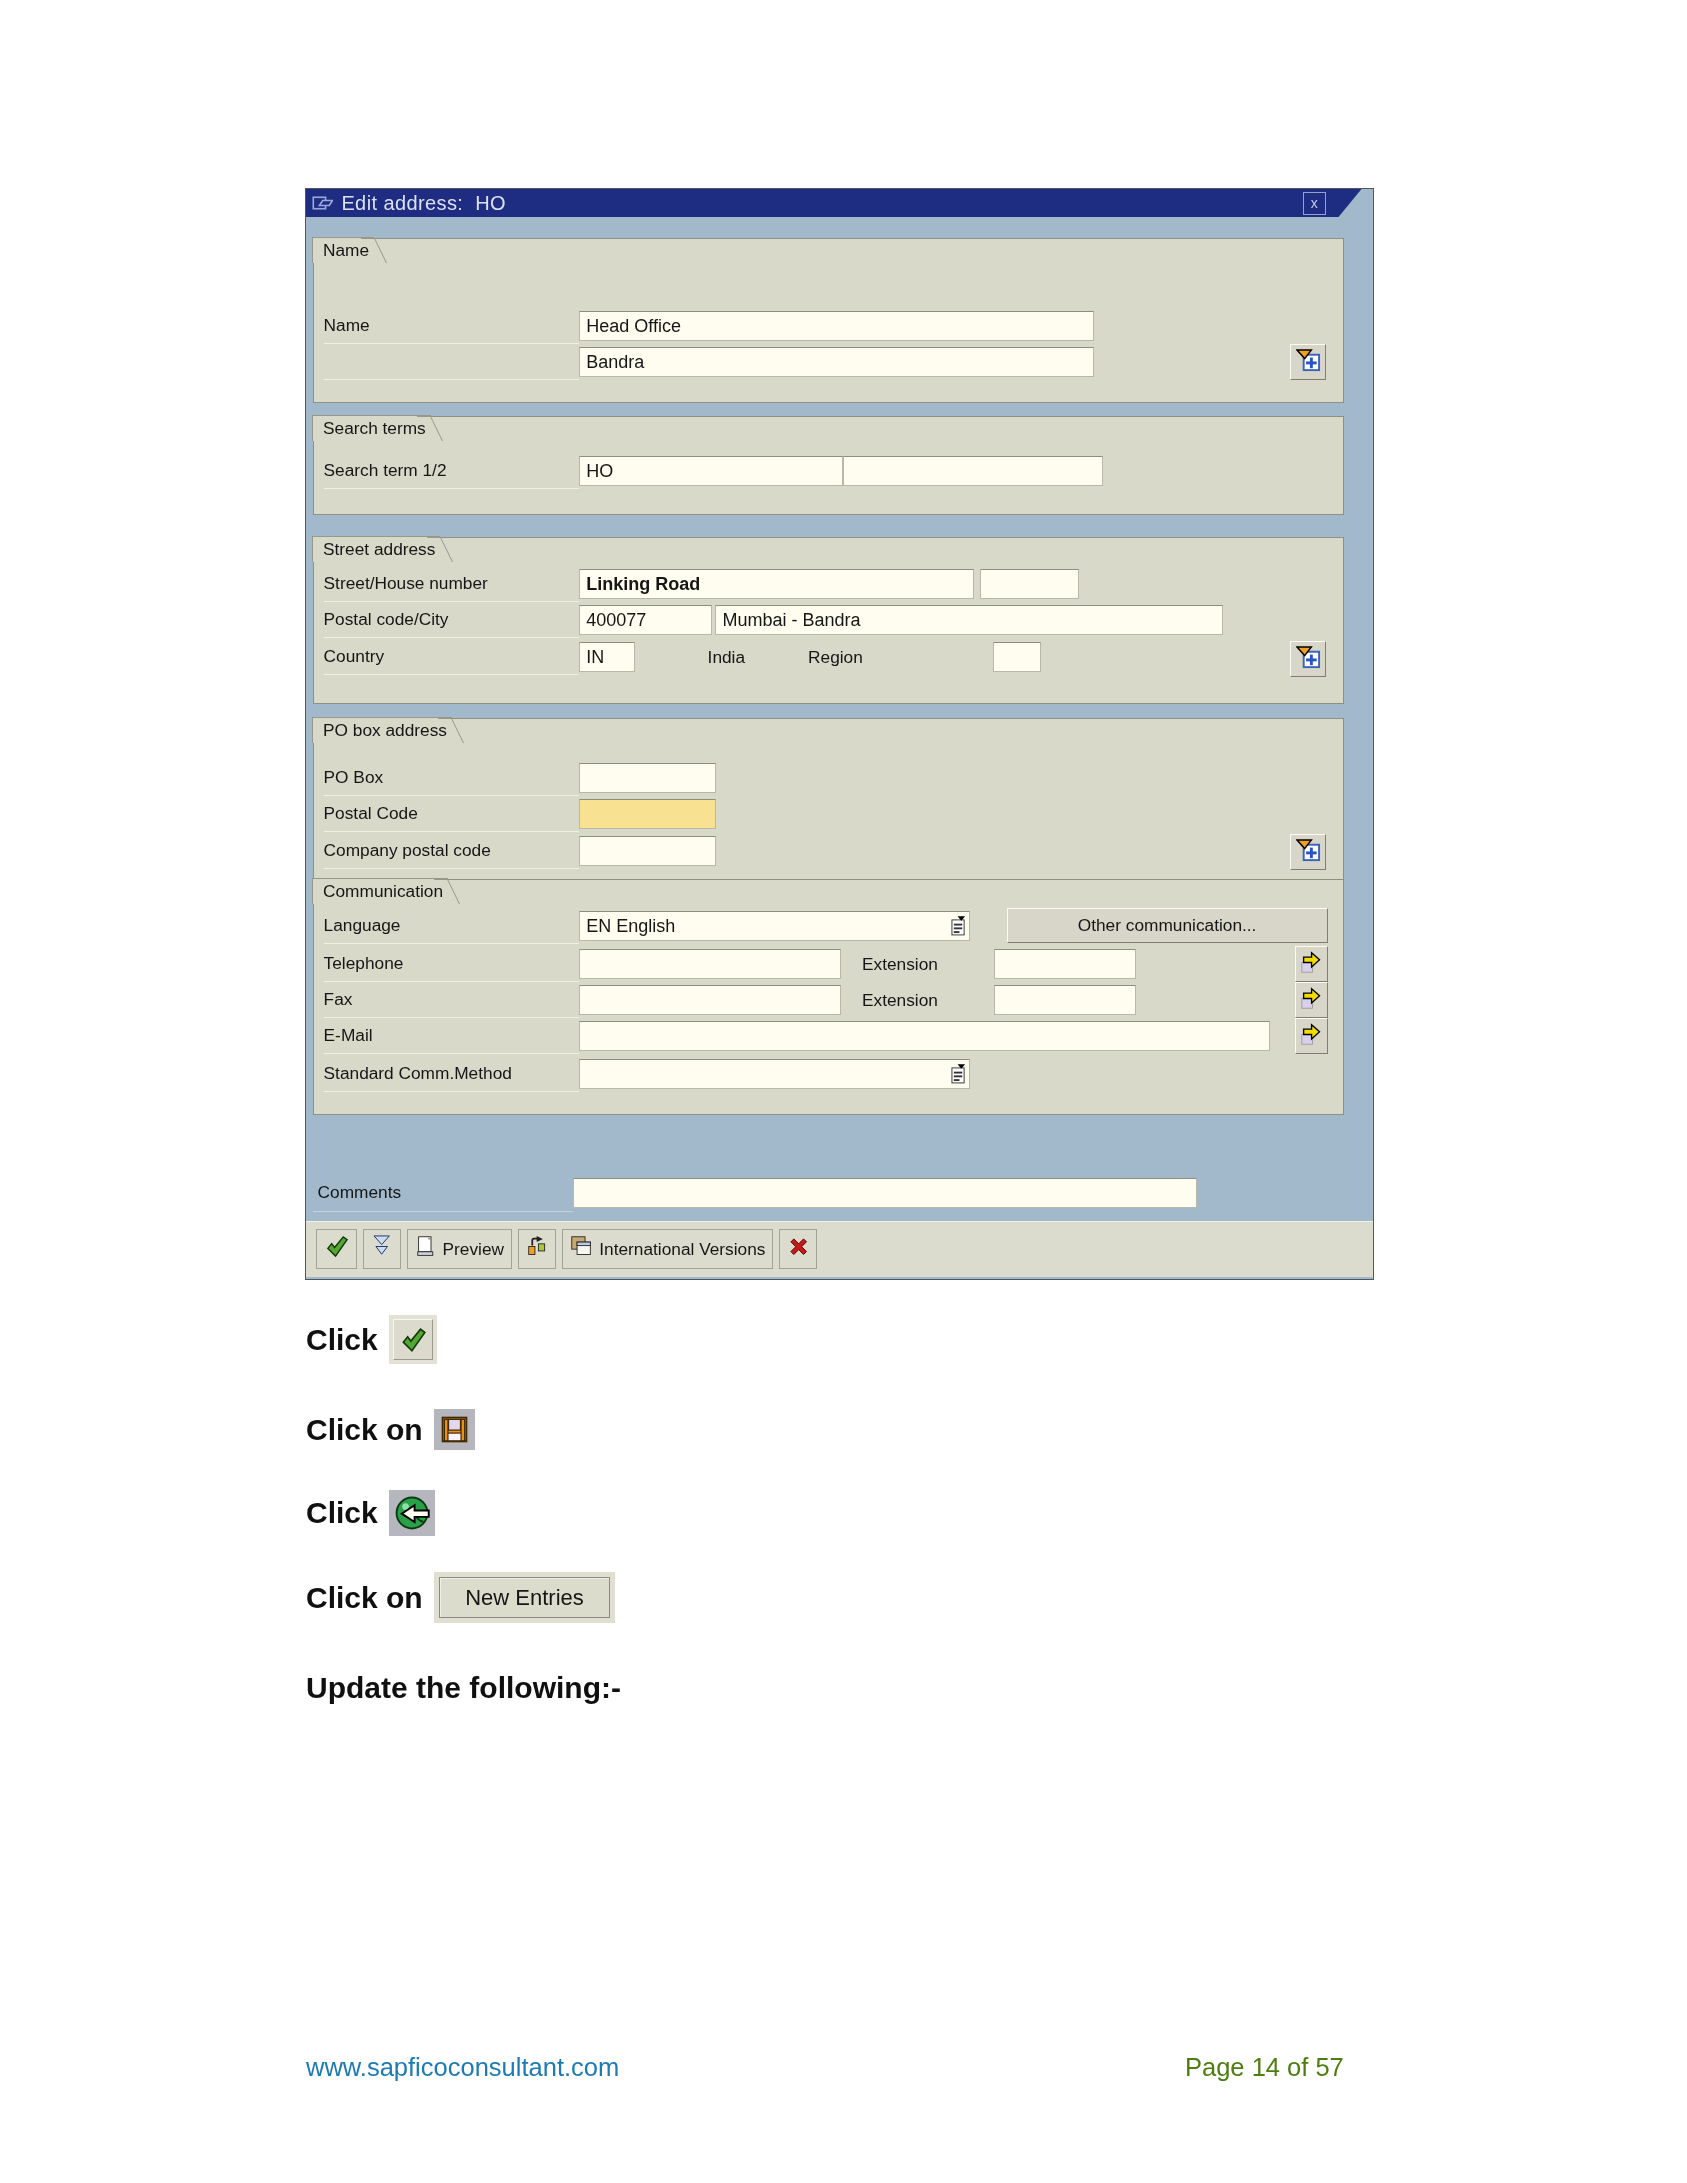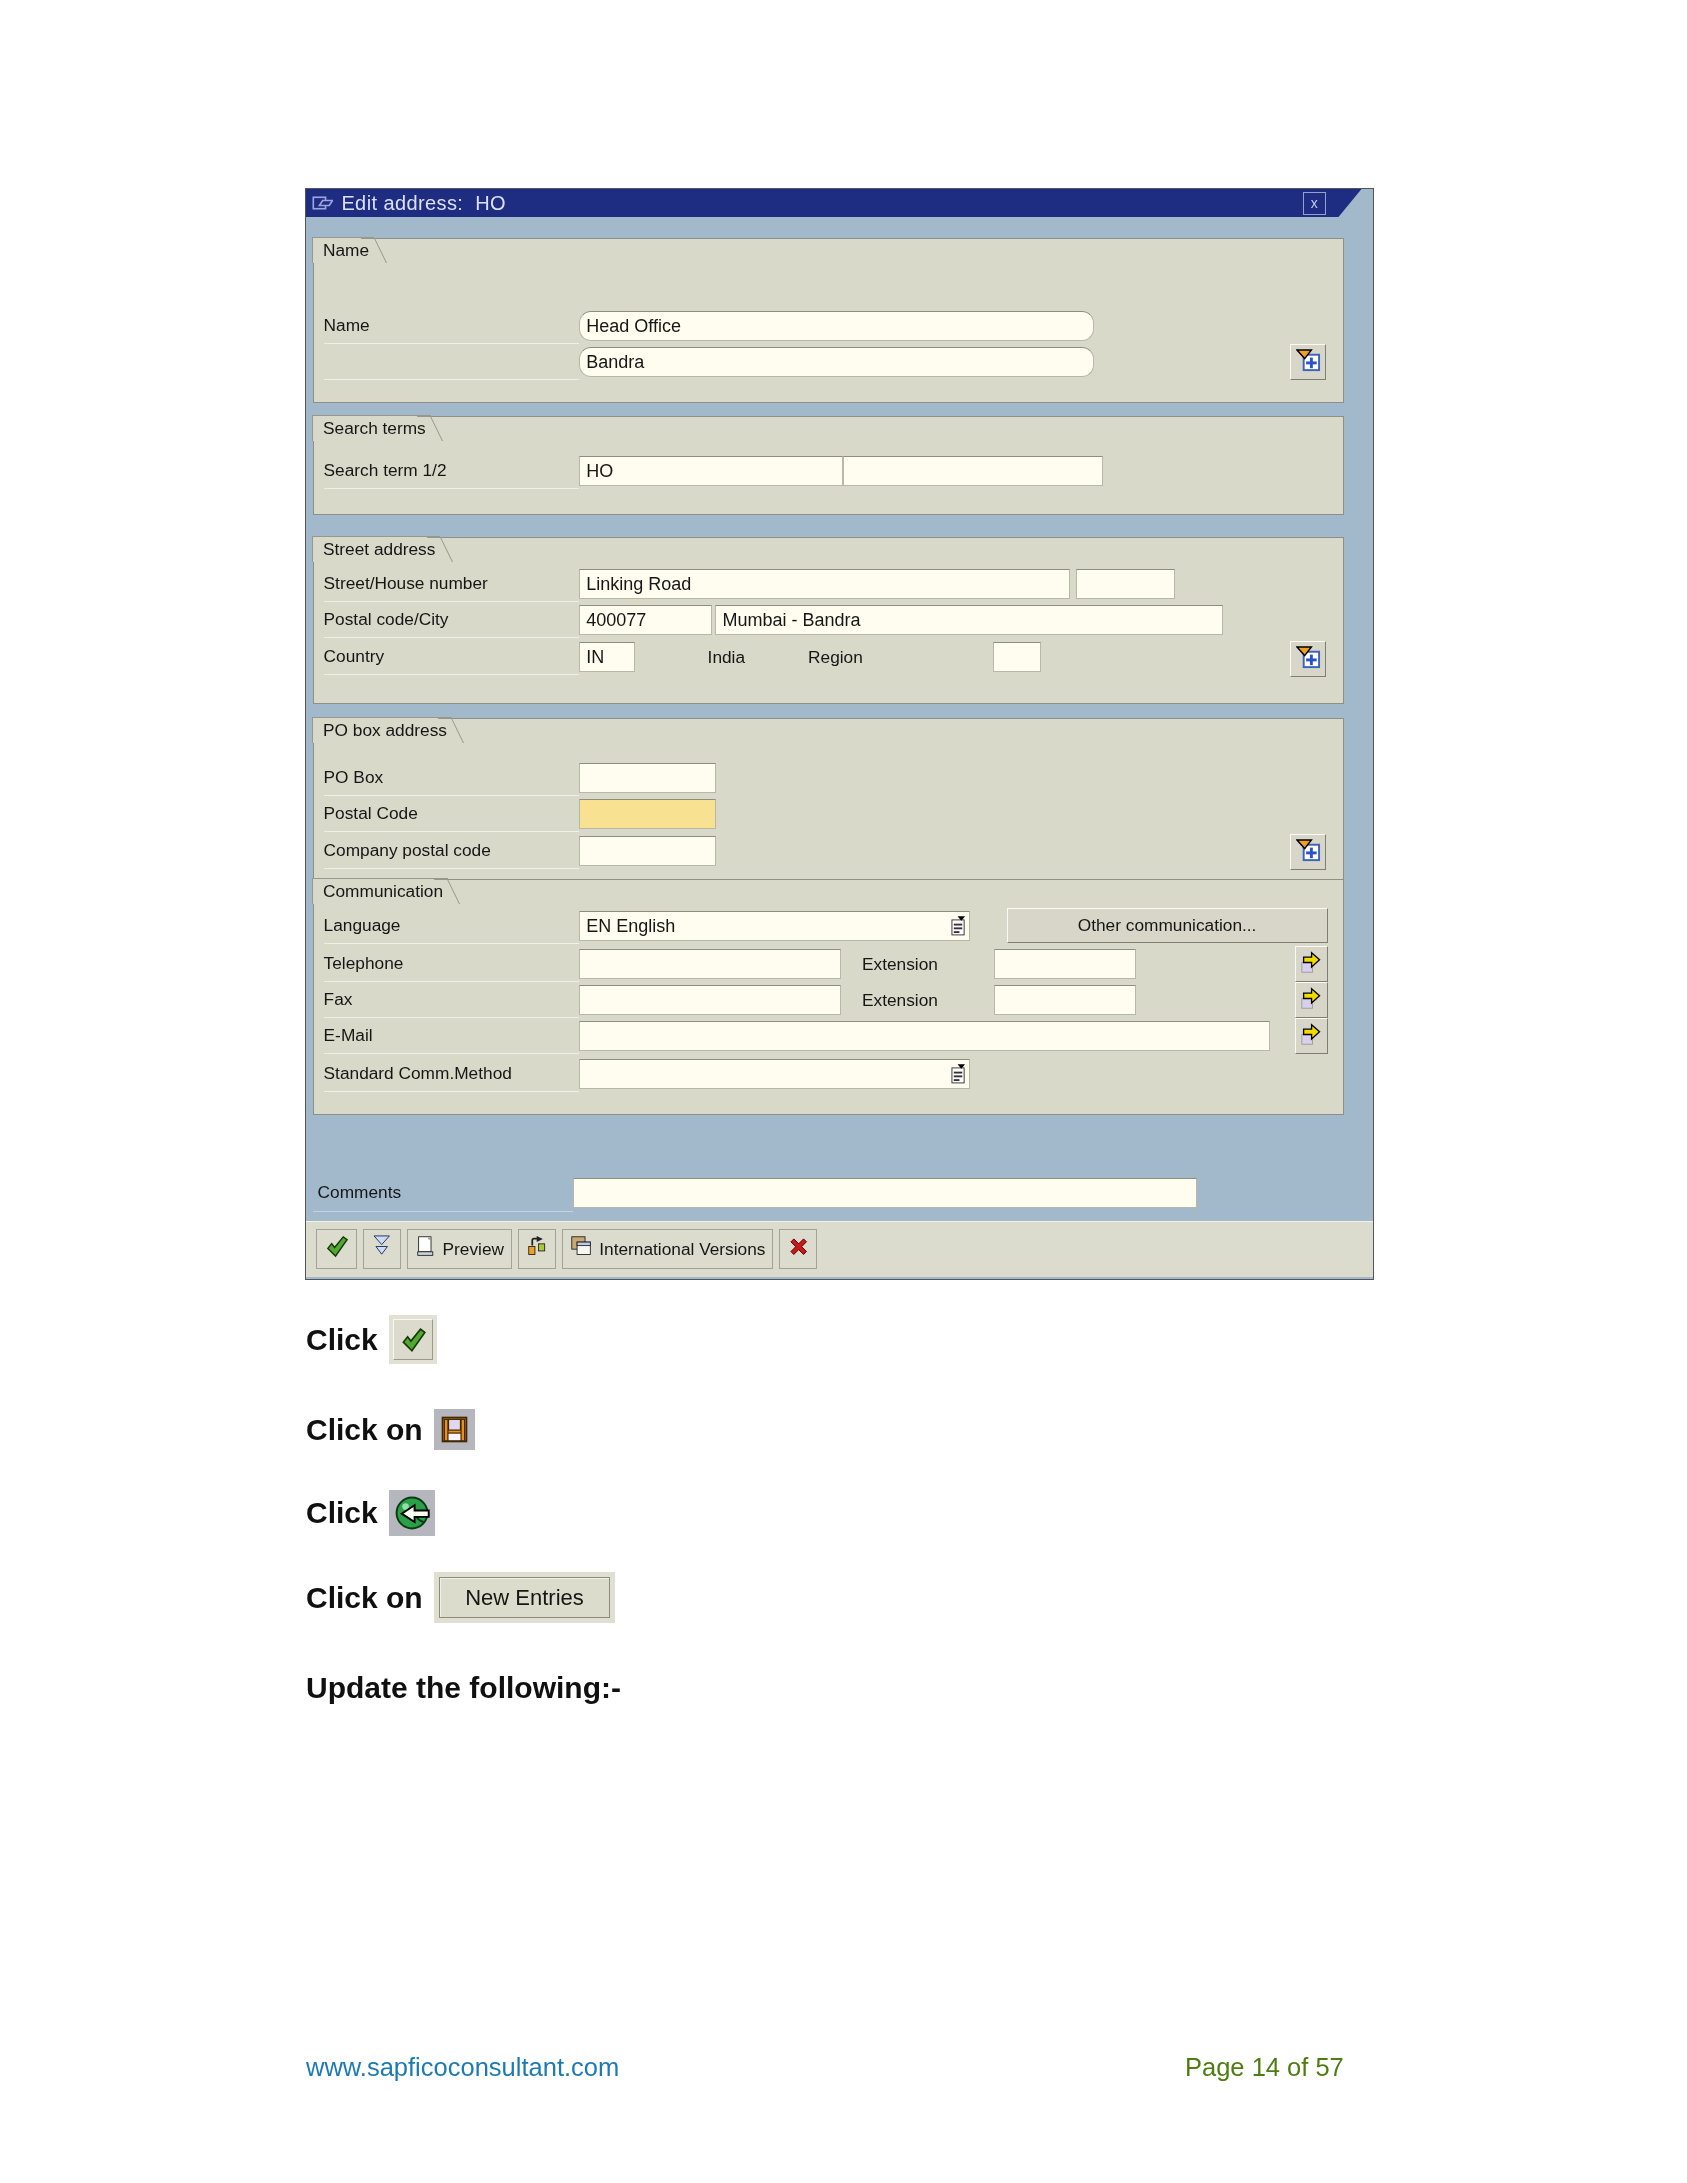--- a/index.html
+++ b/index.html
@@ -40,22 +40,22 @@
        font-size:17.3px;border-bottom:0.8px solid #efefe3;}
   .stat{font-size:17.3px;}
   .field{position:relative;height:30px;background:#fffdf0;border:0.8px solid #b8b8a8;
          border-top-color:#8e8e80;box-sizing:border-box;display:flex;align-items:center;
          padding:0 6.6px;font-size:18px;white-space:nowrap;overflow:hidden;}
   .field.yellow{background:#f8e191;}
   .has-dd{padding-right:13px;}
   .dd{position:absolute;right:2.5px;top:4.1px;display:flex;}
   .w58{width:48px;}  .w68{width:56px;}  .w120{width:99px;} .w162{width:133px;}
   .w166{width:137px;}.w172{width:142px;}.w316{width:260px;}.w318{width:262px;}
-  .w320{width:264px;}.w474{width:391px;}.w497{width:491px;}.w616{width:508px;}
-  .w625{width:515px;border-radius:12px;}.w758{width:624px;}.w839{width:691px;}
+  .w320{width:264px;}.w474{width:391px;}.w497{width:395px;font-weight:bold;}.w616{width:508px;}
+  .w625{width:515px;}.w758{width:624px;}.w839{width:691px;}
 
   .morefields{position:absolute;right:16.5px;width:36px;height:36px;background:#d8d6c8;
        border:1.6px solid;border-color:#fbfaf4 #7e7e72 #7e7e72 #fbfaf4;
        display:flex;align-items:center;justify-content:center;box-sizing:border-box;}
   .arrowbtn{position:absolute;right:5px;top:0;width:33px;height:36px;background:#d8d6c8;
        border:1.6px solid;border-color:#fbfaf4 #7e7e72 #7e7e72 #fbfaf4;
        display:flex;align-items:center;justify-content:center;box-sizing:border-box;}
   .othercomm{position:absolute;right:5px;top:0;width:321px;height:35px;background:#d8d6c8;
        border:1.6px solid;border-color:#fbfaf4 #7e7e72 #7e7e72 #fbfaf4;
        display:flex;align-items:center;justify-content:center;font-size:17.3px;box-sizing:border-box;}

